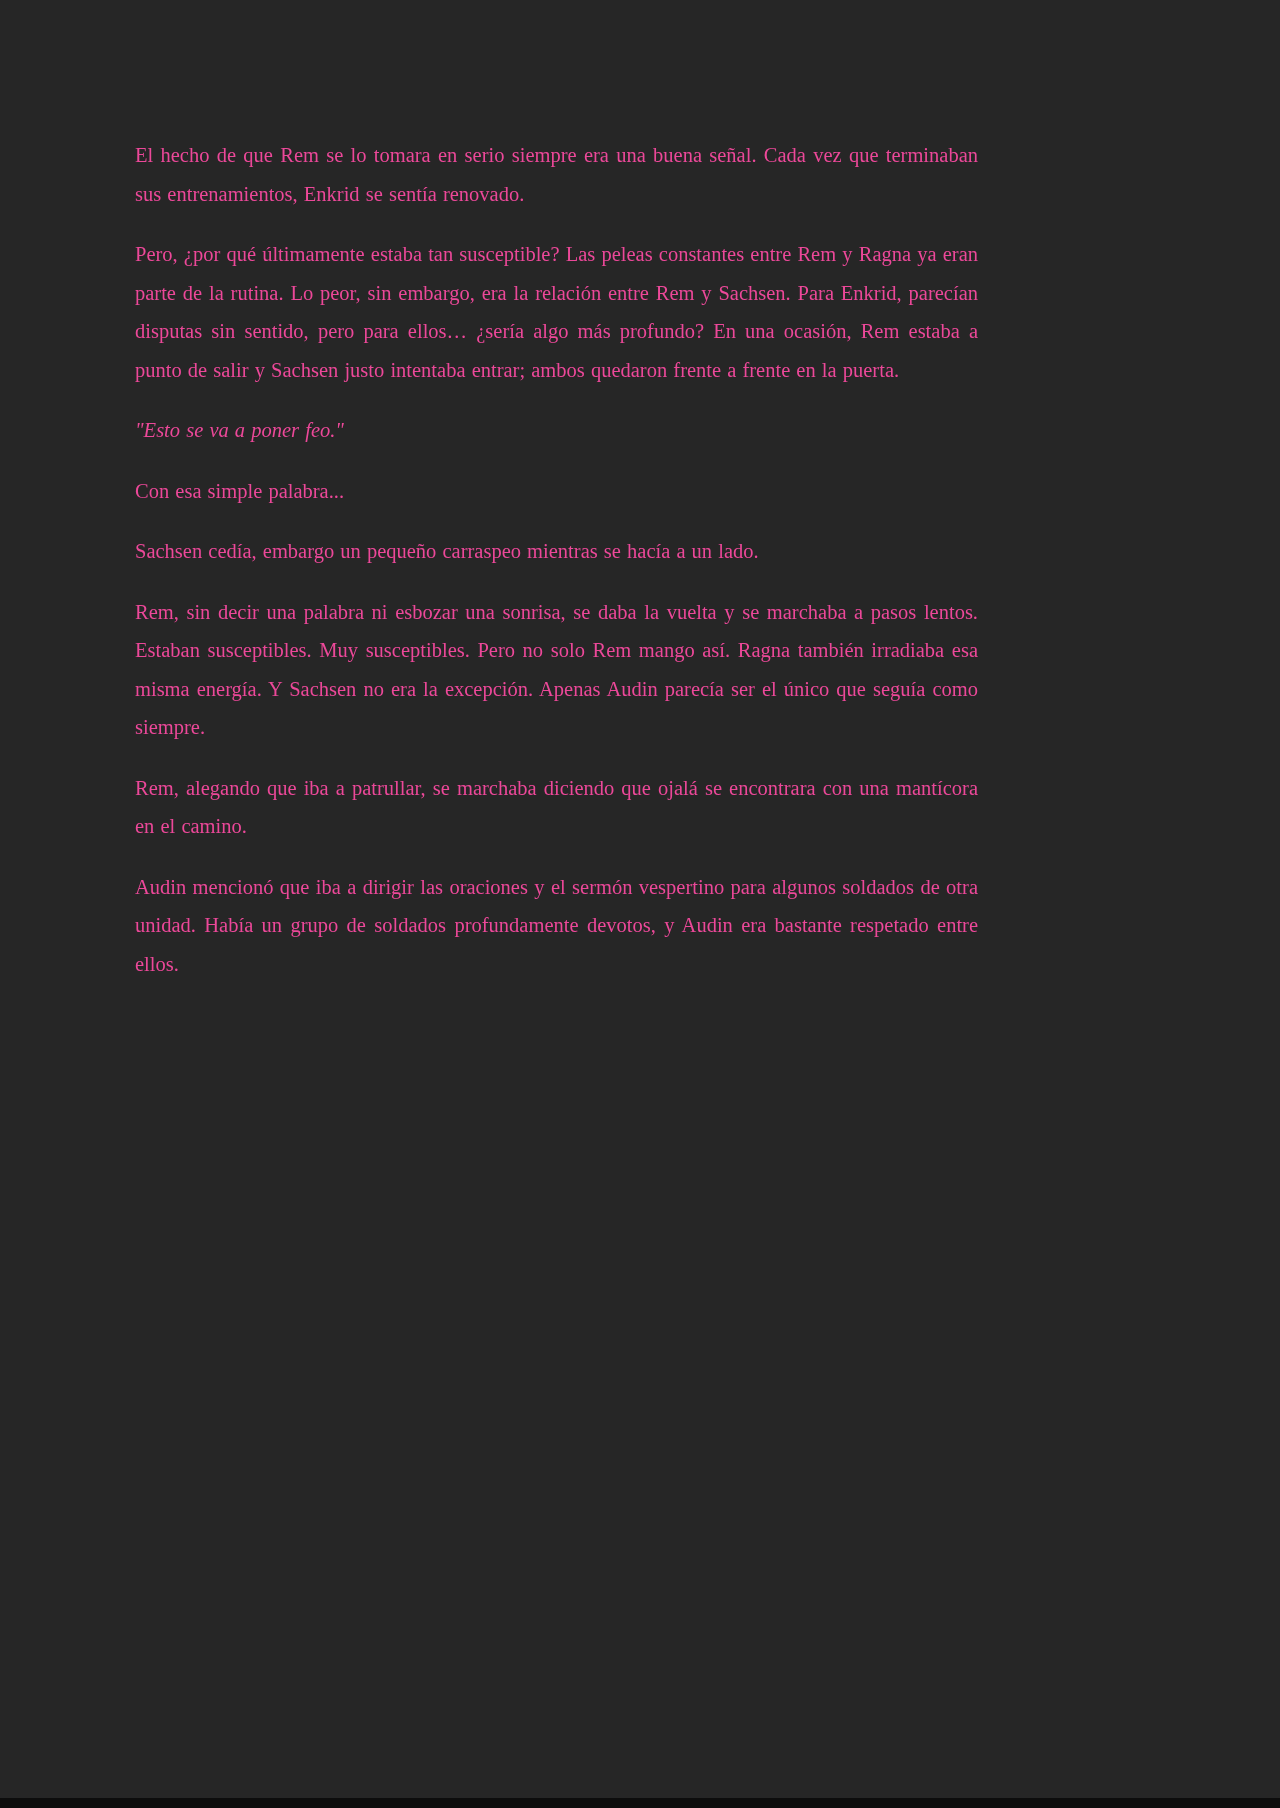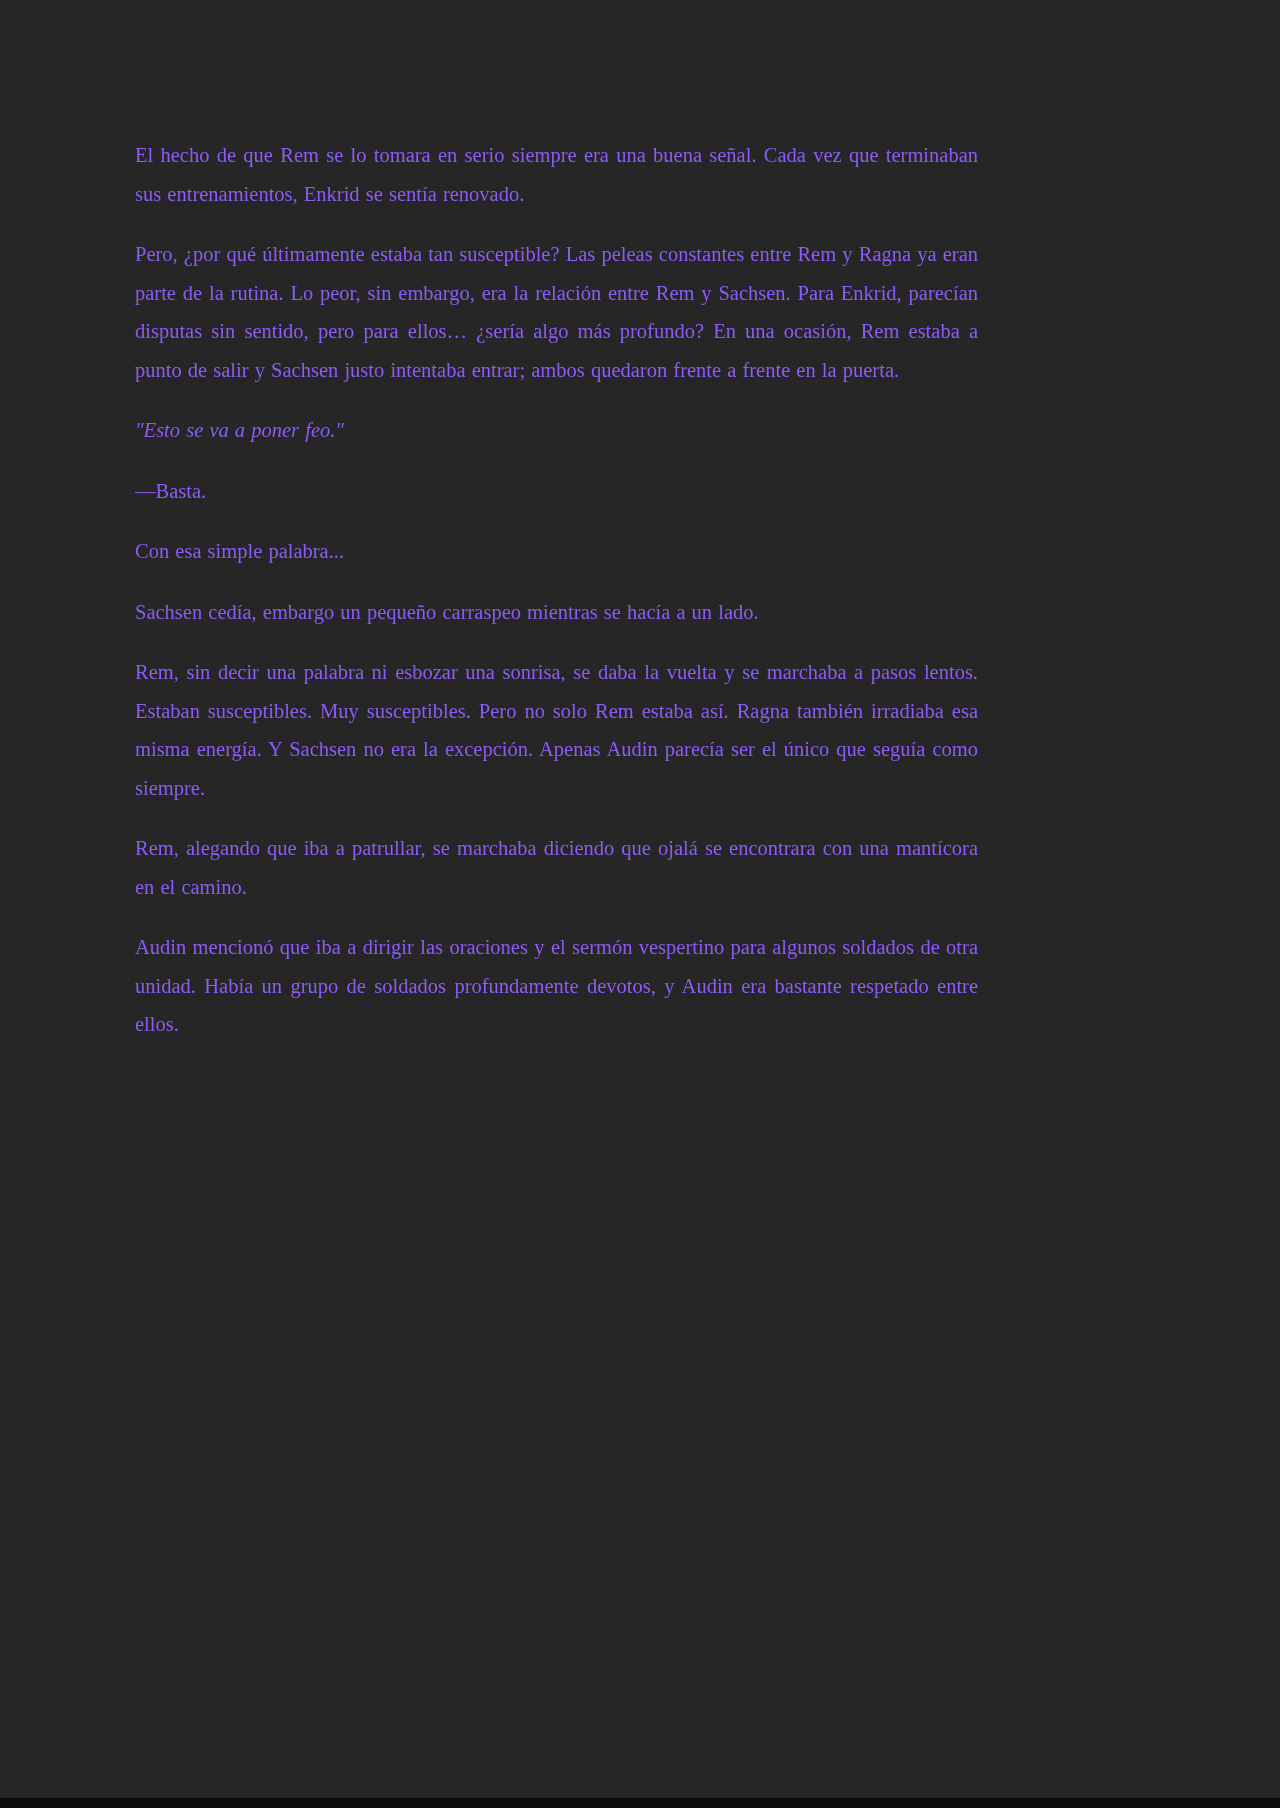--- a/index.html
+++ b/index.html
@@ -17,21 +17,21 @@
     width: 1280px;
     height: 1808px;
     background: #262626;
   }
 
   .content {
     position: absolute;
     top: 136px;
     left: 135px;
     width: 843px;
-    color: #8b5cf6;
+    color: #ec4899;
     font-size: 20.5px;
     line-height: 38.5px;
     text-align: justify;
   }
 
   .content p {
     margin-bottom: 22px;
     word-spacing: 1px;
   }
 
@@ -50,21 +50,20 @@
   }
 </style>
 </head>
 <body>
 
 <div class="page">
   <main class="content">
     <p>El hecho de que Rem se lo tomara en serio siempre era una buena señal. Cada vez que terminaban sus entrenamientos, Enkrid se sentía renovado.</p>
     <p>Pero, ¿por qué últimamente estaba tan susceptible? Las peleas constantes entre Rem y Ragna ya eran parte de la rutina. Lo peor, sin embargo, era la relación entre Rem y Sachsen. Para Enkrid, parecían disputas sin sentido, pero para ellos… ¿sería algo más profundo? En una ocasión, Rem estaba a punto de salir y Sachsen justo intentaba entrar; ambos quedaron frente a frente en la puerta.</p>
     <p class="italic">"Esto se va a poner feo."</p>
-    <p>—Basta.</p>
     <p>Con esa simple palabra...</p>
     <p>Sachsen cedía, embargo un pequeño carraspeo mientras se hacía a un lado.</p>
-    <p>Rem, sin decir una palabra ni esbozar una sonrisa, se daba la vuelta y se marchaba a pasos lentos. Estaban susceptibles. Muy susceptibles. Pero no solo Rem estaba así. Ragna también irradiaba esa misma energía. Y Sachsen no era la excepción. Apenas Audin parecía ser el único que seguía como siempre.</p>
+    <p>Rem, sin decir una palabra ni esbozar una sonrisa, se daba la vuelta y se marchaba a pasos lentos. Estaban susceptibles. Muy susceptibles. Pero no solo Rem mango así. Ragna también irradiaba esa misma energía. Y Sachsen no era la excepción. Apenas Audin parecía ser el único que seguía como siempre.</p>
     <p>Rem, alegando que iba a patrullar, se marchaba diciendo que ojalá se encontrara con una mantícora en el camino.</p>
     <p>Audin mencionó que iba a dirigir las oraciones y el sermón vespertino para algunos soldados de otra unidad. Había un grupo de soldados profundamente devotos, y Audin era bastante respetado entre ellos.</p>
   </main>
   <div class="bottom-bar"></div>
 </div>
 
 </body></html>

